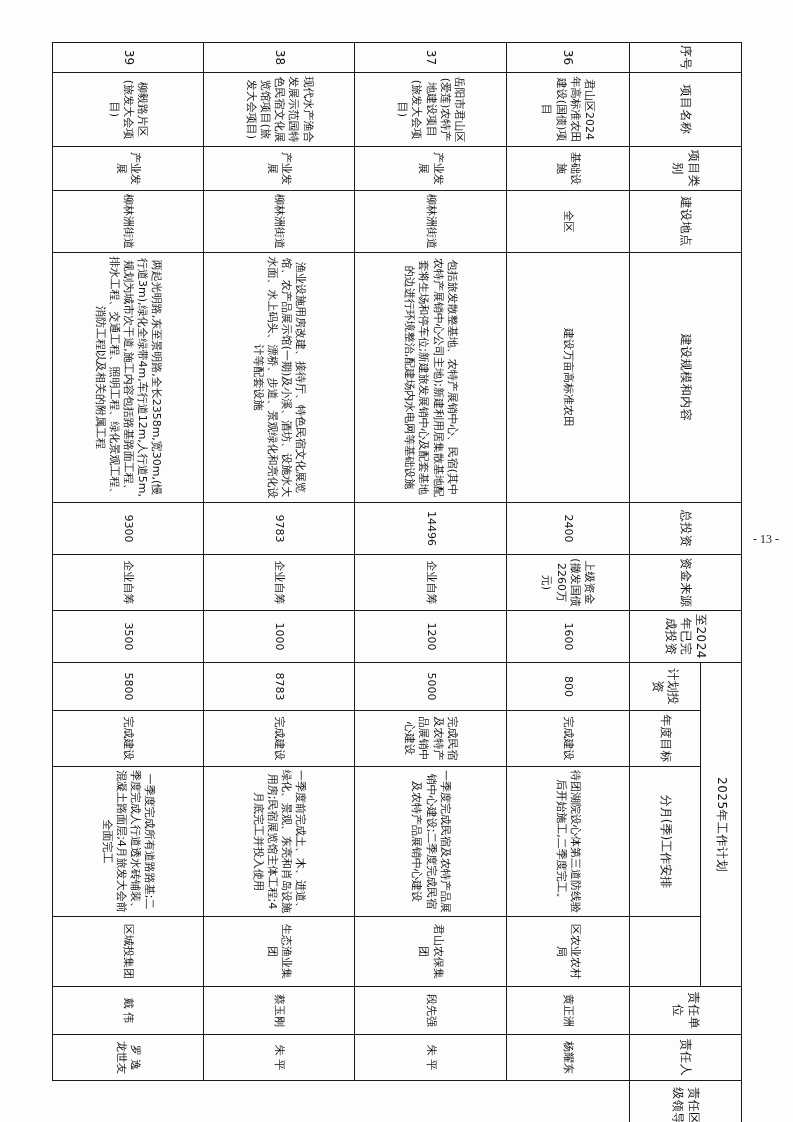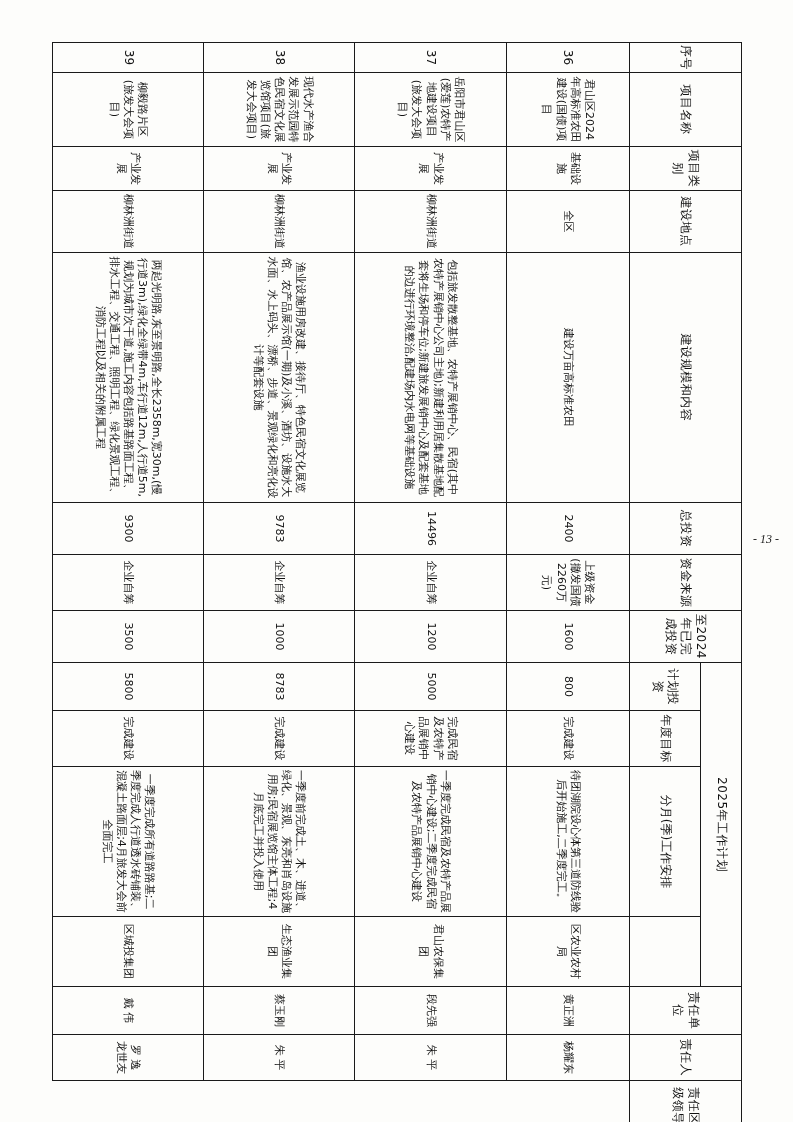--- a/index.html
+++ b/index.html
@@ -81,21 +81,20 @@
   .v-spread { letter-spacing: 3px; }
 
   
   .page-num {
     position: absolute;
     right: 14px;
     top: 532px;
     font-size: 12px;
     color: #222;
     font-family: "Liberation Serif", serif;
-    font-style: italic;
   }
   .nowrap-break { white-space: pre-line; }
 </style>
 </head>
 <body>
 
 <div class="page"></div>
 
 <div class="rot-wrap">
   <div class="table-holder">

